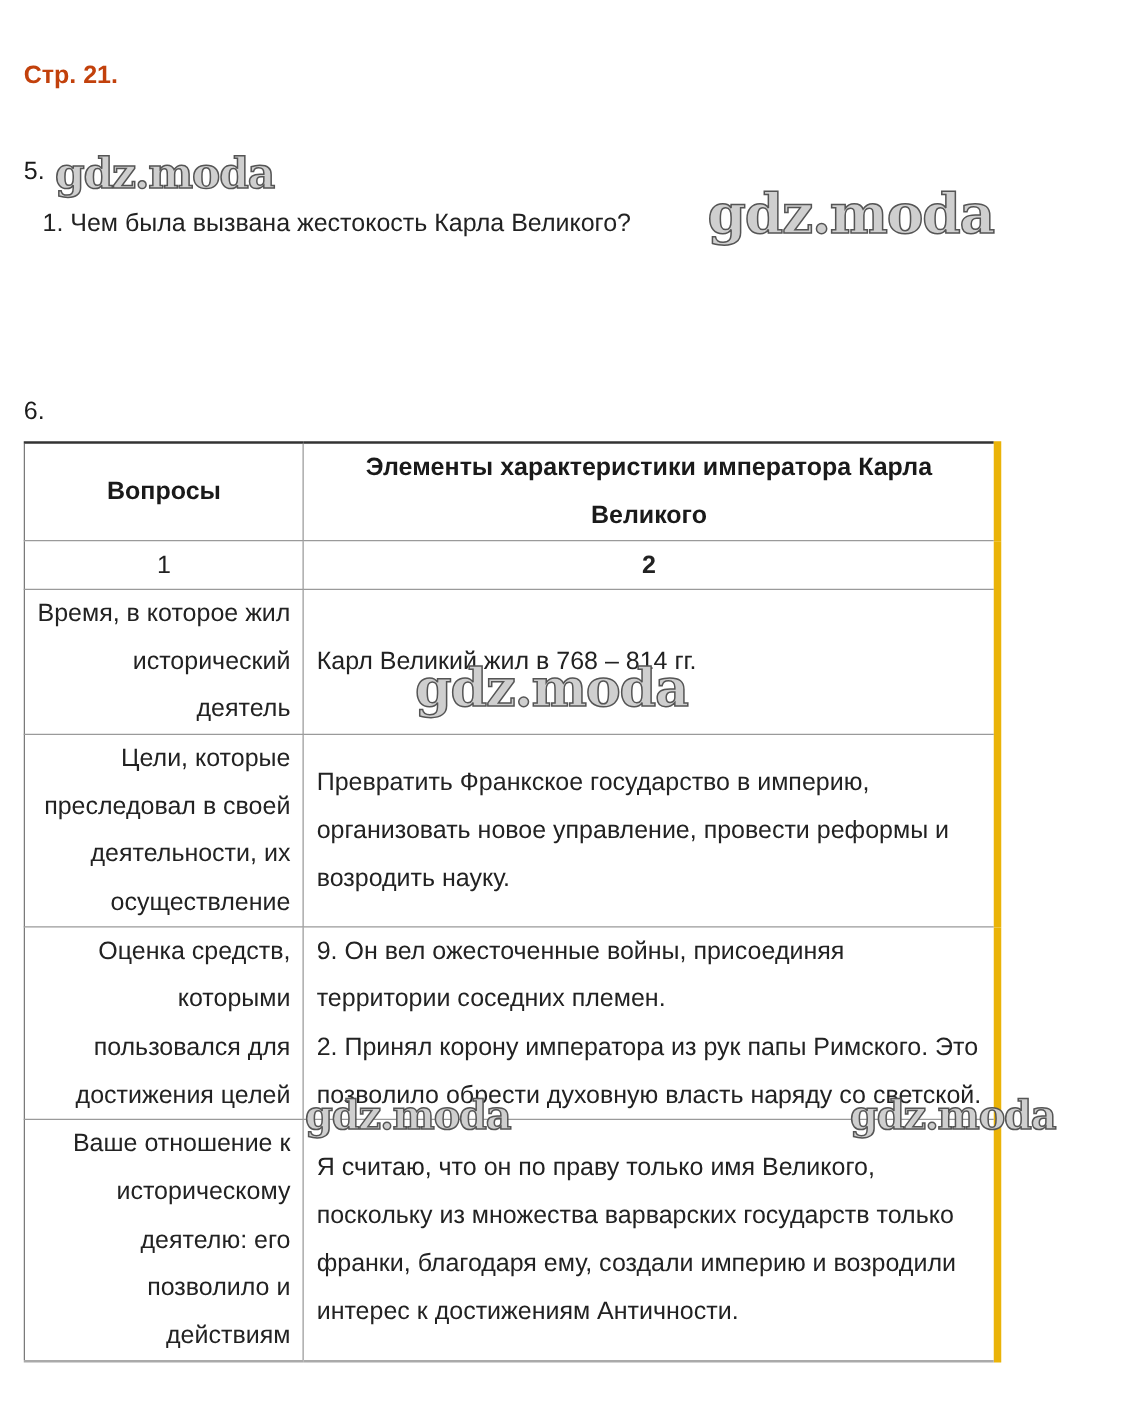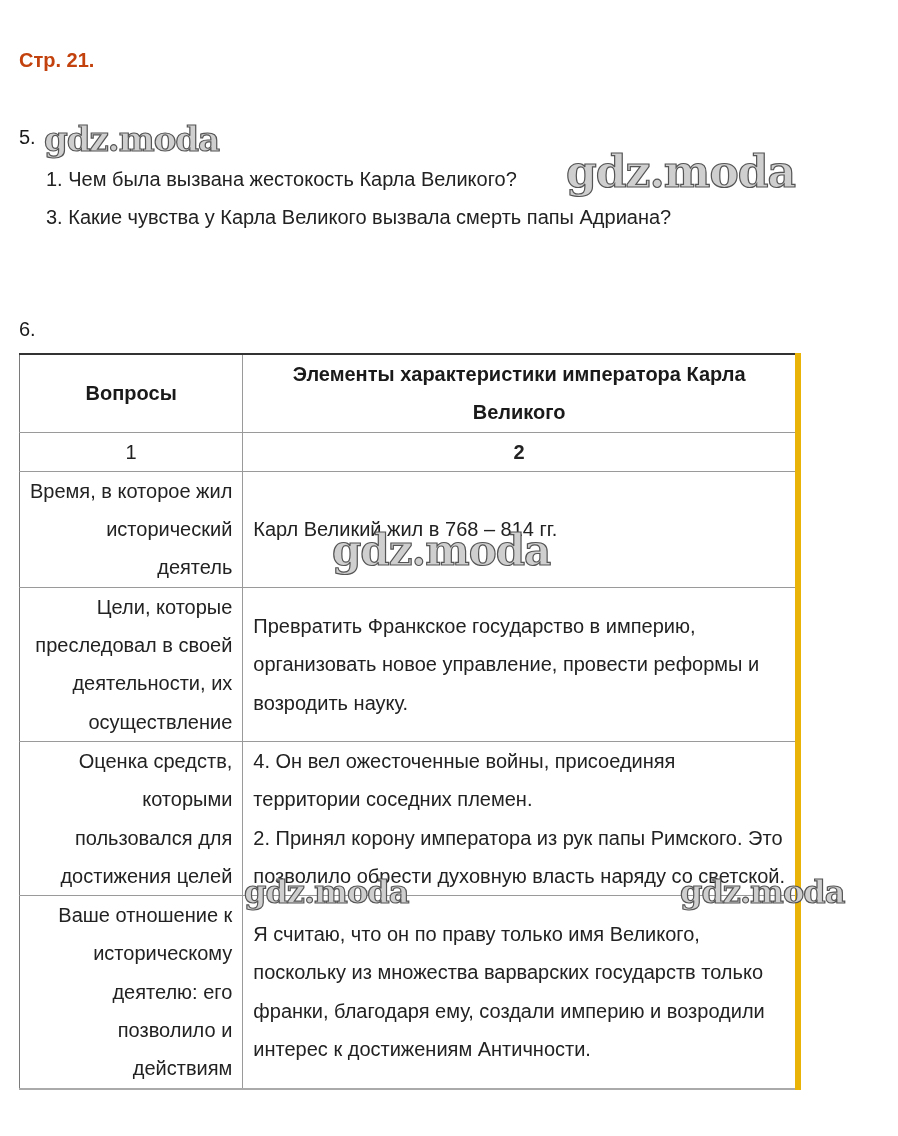--- a/index.html
+++ b/index.html
@@ -25,21 +25,21 @@
     }
     .task-number {
       position: absolute;
       font-size: 20px;
       color: #1a1a1a;
     }
     .task5-num { left: 19px; top: 126px; }
     .task6-num { left: 19px; top: 318px; }
     .questions {
       position: absolute;
-      left: 46px;
+      left: 34px;
       top: 160px;
       margin: 0;
       padding: 0;
       list-style: none;
       font-size: 20px;
       line-height: 38px;
       color: #222222;
     }
     .questions li { white-space: nowrap; }
 
@@ -97,21 +97,20 @@
   </style>
 </head>
 <body>
 
 <div class="page-heading">Стр. 21.</div>
 
 <div class="task-number task5-num">5.</div>
 
 <ol class="questions">
   <li>1. Чем была вызвана жестокость Карла Великого?</li>
-  <li>3. Какие чувства у Карла Великого вызвала смерть папы Адриана?</li>
 </ol>
 
 <div class="task-number task6-num">6.</div>
 
 <table class="table">
   <tbody>
       <tr>
     <th class="col1">Вопросы</th>
     <th class="col2">
       <span class="cell-line">Элементы характеристики императора Карла</span>
@@ -149,21 +148,21 @@
   </tr>
 
   <tr class="data-row">
     <td class="col1">
       <span class="cell-line">Оценка средств,</span>
       <span class="cell-line">которыми</span>
       <span class="cell-line">пользовался для</span>
       <span class="cell-line">достижения целей</span>
     </td>
     <td class="col2">
-      <span class="cell-line">4. Он вел ожесточенные войны, присоединяя</span>
+      <span class="cell-line">9. Он вел ожесточенные войны, присоединяя</span>
       <span class="cell-line">территории соседних племен.</span>
       <span class="cell-line">2. Принял корону императора из рук папы Римского. Это</span>
       <span class="cell-line">позволило обрести духовную власть наряду со светской.</span>
     </td>
   </tr>
 
   <tr class="data-row">
     <td class="col1">
       <span class="cell-line">Ваше отношение к</span>
       <span class="cell-line">историческому</span>

